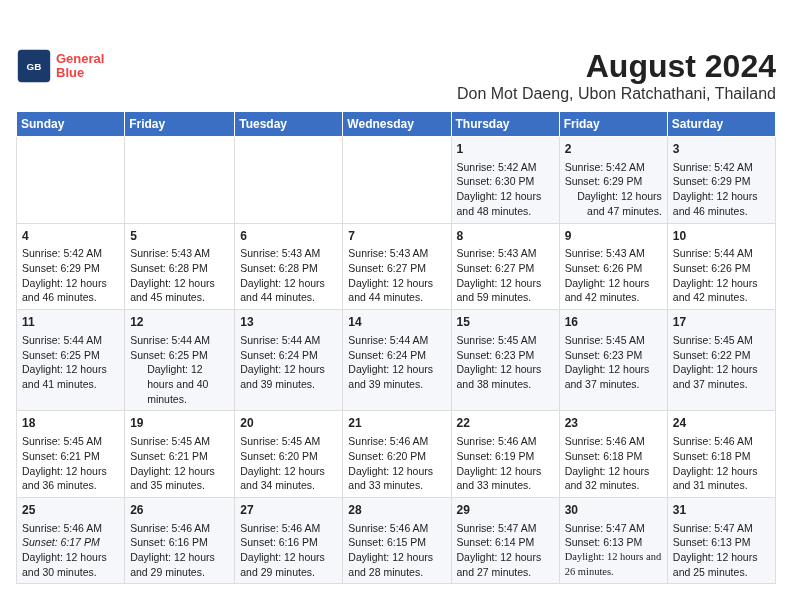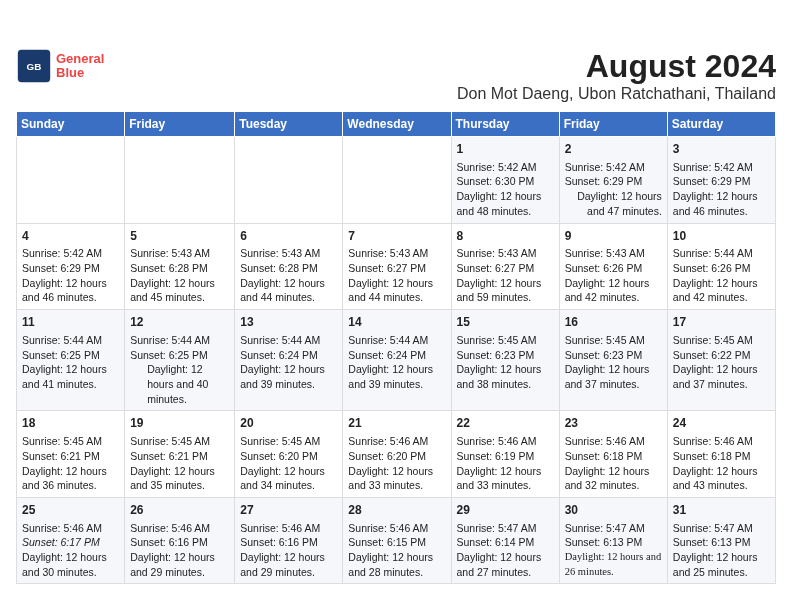--- a/index.html
+++ b/index.html
@@ -270,21 +270,21 @@
         <td>
           <span class="day-num">23</span>
           <span style="display: block;">Sunrise: 5:46 AM</span>
           <span style="display: block;">Sunset: 6:18 PM</span>
           <span style="display: block;">Daylight: 12 hours and 32 minutes.</span>
         </td>
         <td>
           <span class="day-num">24</span>
           <span style="display: block;">Sunrise: 5:46 AM</span>
           <span style="display: block;">Sunset: 6:18 PM</span>
-          <span style="display: block;">Daylight: 12 hours and 43 minutes.</span>
+          <span style="display: block;">Daylight: 12 hours and 31 minutes.</span>
         </td>
       </tr>
       <tr>
         <td>
           <span class="day-num">25</span>
           <span style="display: block;">Sunrise: 5:46 AM</span>
           <span style="display: block; font-style: italic;">Sunset: 6:17 PM</span>
           <span style="display: block;">Daylight: 12 hours and 30 minutes.</span>
         </td>
         <td>

